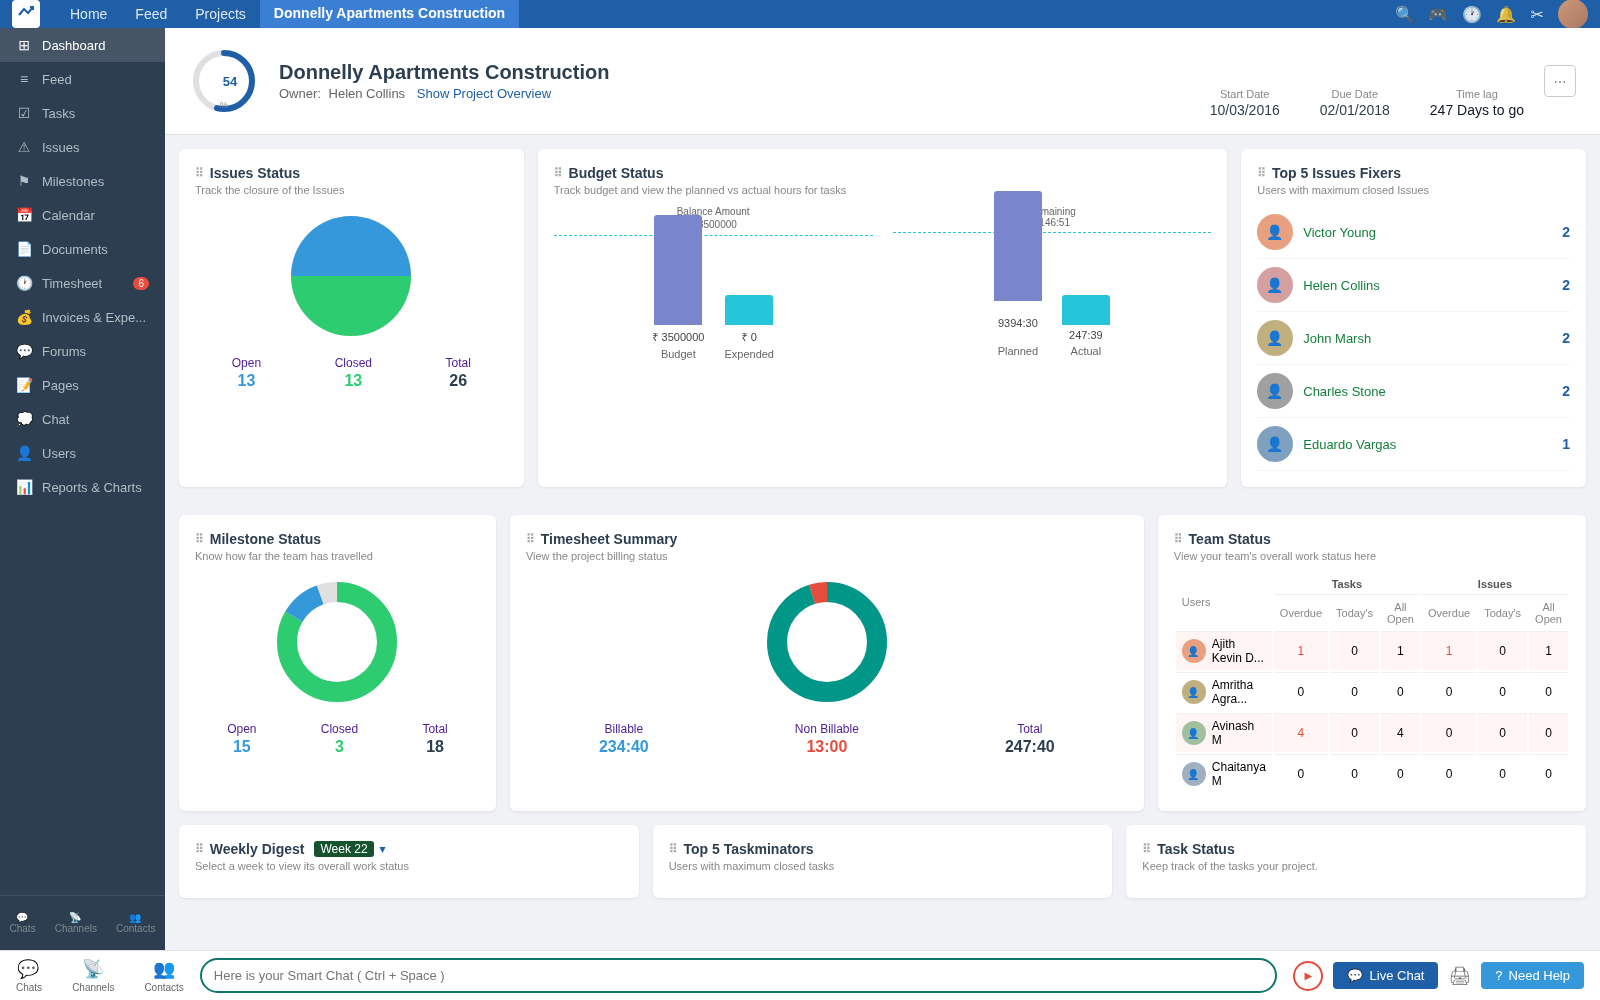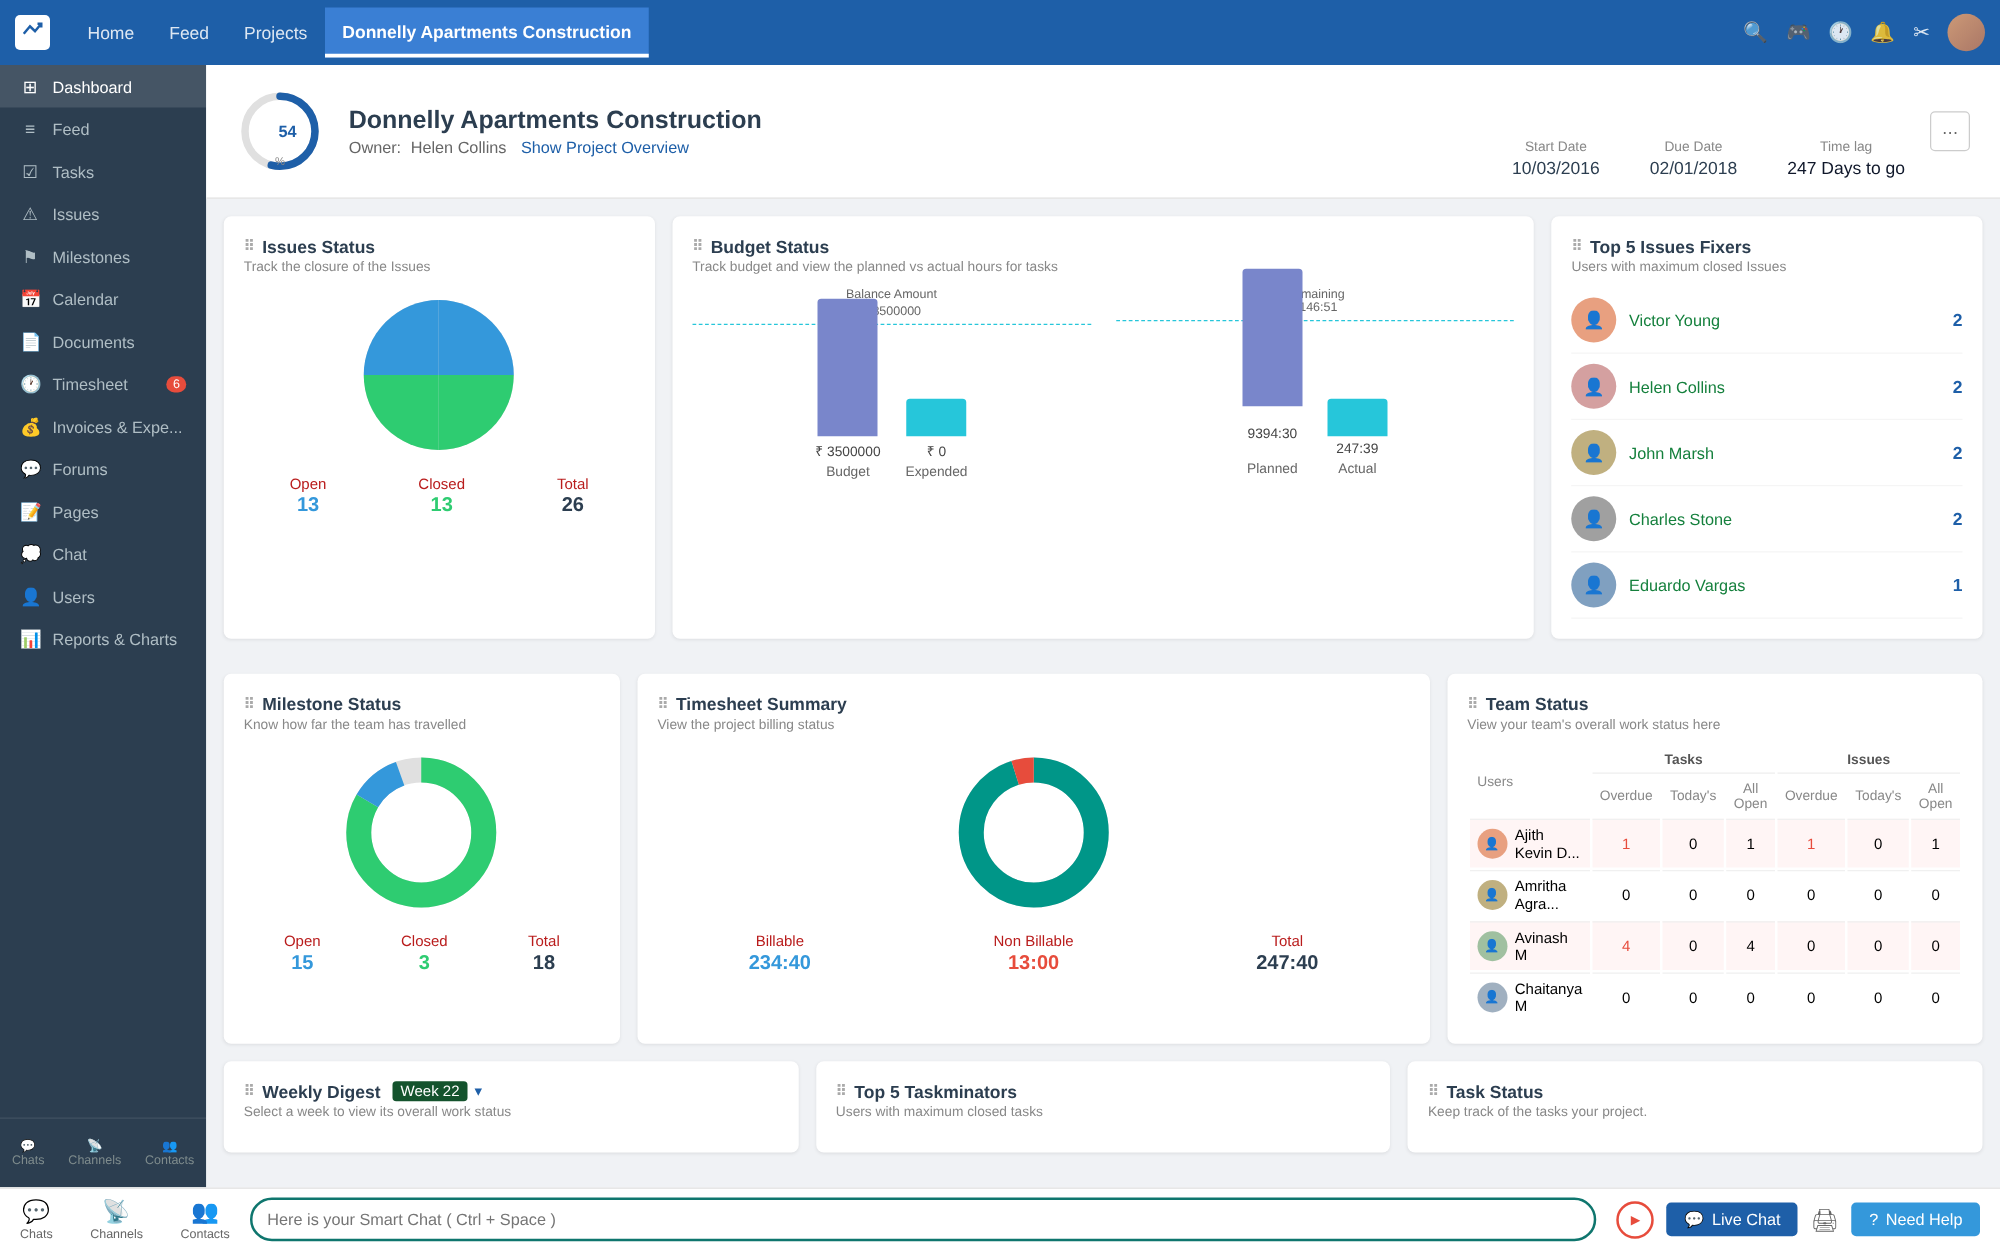--- a/index.html
+++ b/index.html
@@ -1,19 +1,19 @@
 <!DOCTYPE html>
 <html><head>
   <meta charset="utf-8">
   <style>
     * { box-sizing: border-box; margin: 0; padding: 0; }
     body { font-family: 'Segoe UI', Arial, sans-serif; background: #f0f2f5; display: flex; flex-direction: column; height: 1000px; overflow: hidden; font-size: 13px; }
 
     
-    .top-nav { background: #1e5fa8; display: flex; align-items: center; height: 52px; padding: 0 12px; color: #fff; flex-shrink: 0; }
+    .top-nav { background: #1e5fa8; display: flex; align-items: center; height: 28px; padding: 0 12px; color: #fff; flex-shrink: 0; }
     .top-nav .logo { width: 28px; height: 28px; background: #fff; border-radius: 4px; display: flex; align-items: center; justify-content: center; margin-right: 16px; }
     .top-nav .logo svg { width: 18px; height: 18px; }
     .top-nav .nav-item { padding: 0 14px; height: 40px; display: flex; align-items: center; cursor: pointer; font-size: 14px; color: rgba(255,255,255,0.85); }
     .top-nav .nav-item.tab-active { background: #3a7fd4; color: #fff; font-weight: 600; border-bottom: 3px solid #fff; }
     .top-nav-right { margin-left: auto; display: flex; align-items: center; gap: 14px; }
     .top-nav-right .icon-btn { color: rgba(255,255,255,0.85); cursor: pointer; font-size: 16px; }
     .avatar-top { width: 30px; height: 30px; border-radius: 50%; background: #c97; overflow: hidden; cursor: pointer; }
 
     
     .main-layout { display: flex; flex: 1; overflow: hidden; }
@@ -49,21 +49,21 @@
     .dashboard-grid { display: grid; grid-template-columns: 1fr 2fr 1fr; gap: 14px; padding: 14px; }
     .dashboard-card { background: #fff; border-radius: 6px; padding: 16px; box-shadow: 0 1px 3px rgba(0,0,0,0.08); }
     .card-title { font-size: 14px; font-weight: 600; color: #2c3e50; display: flex; align-items: center; gap: 6px; }
     .card-title::before { content: '⠿'; color: #aaa; font-size: 12px; }
     .card-subtitle { font-size: 11px; color: #888; margin-top: 3px; margin-bottom: 10px; }
 
     
     .chart-container { display: flex; justify-content: center; margin: 10px 0; }
     .pie-labels { display: flex; justify-content: space-around; margin-top: 8px; }
     .pie-label { text-align: center; }
-    .pie-label-title { font-size: 12px; color: #b91c1c; }
+    .pie-label-title { font-size: 12px; color: #4c1d95; }
     .pie-label-value { font-size: 16px; font-weight: 600; margin-top: 2px; }
     .pie-label-value.blue { color: #3498db; }
     .pie-label-value.green { color: #2ecc71; }
     .pie-label-value.dark { color: #2c3e50; }
 
     
     .team-table { width: 100%; font-size: 12px; }
     .team-table th { font-size: 11px; color: #888; font-weight: 500; padding: 4px 6px; text-align: center; }
     .team-table th.left { text-align: left; }
     .team-table td { padding: 5px 6px; text-align: center; border-top: 1px solid #f0f0f0; }

